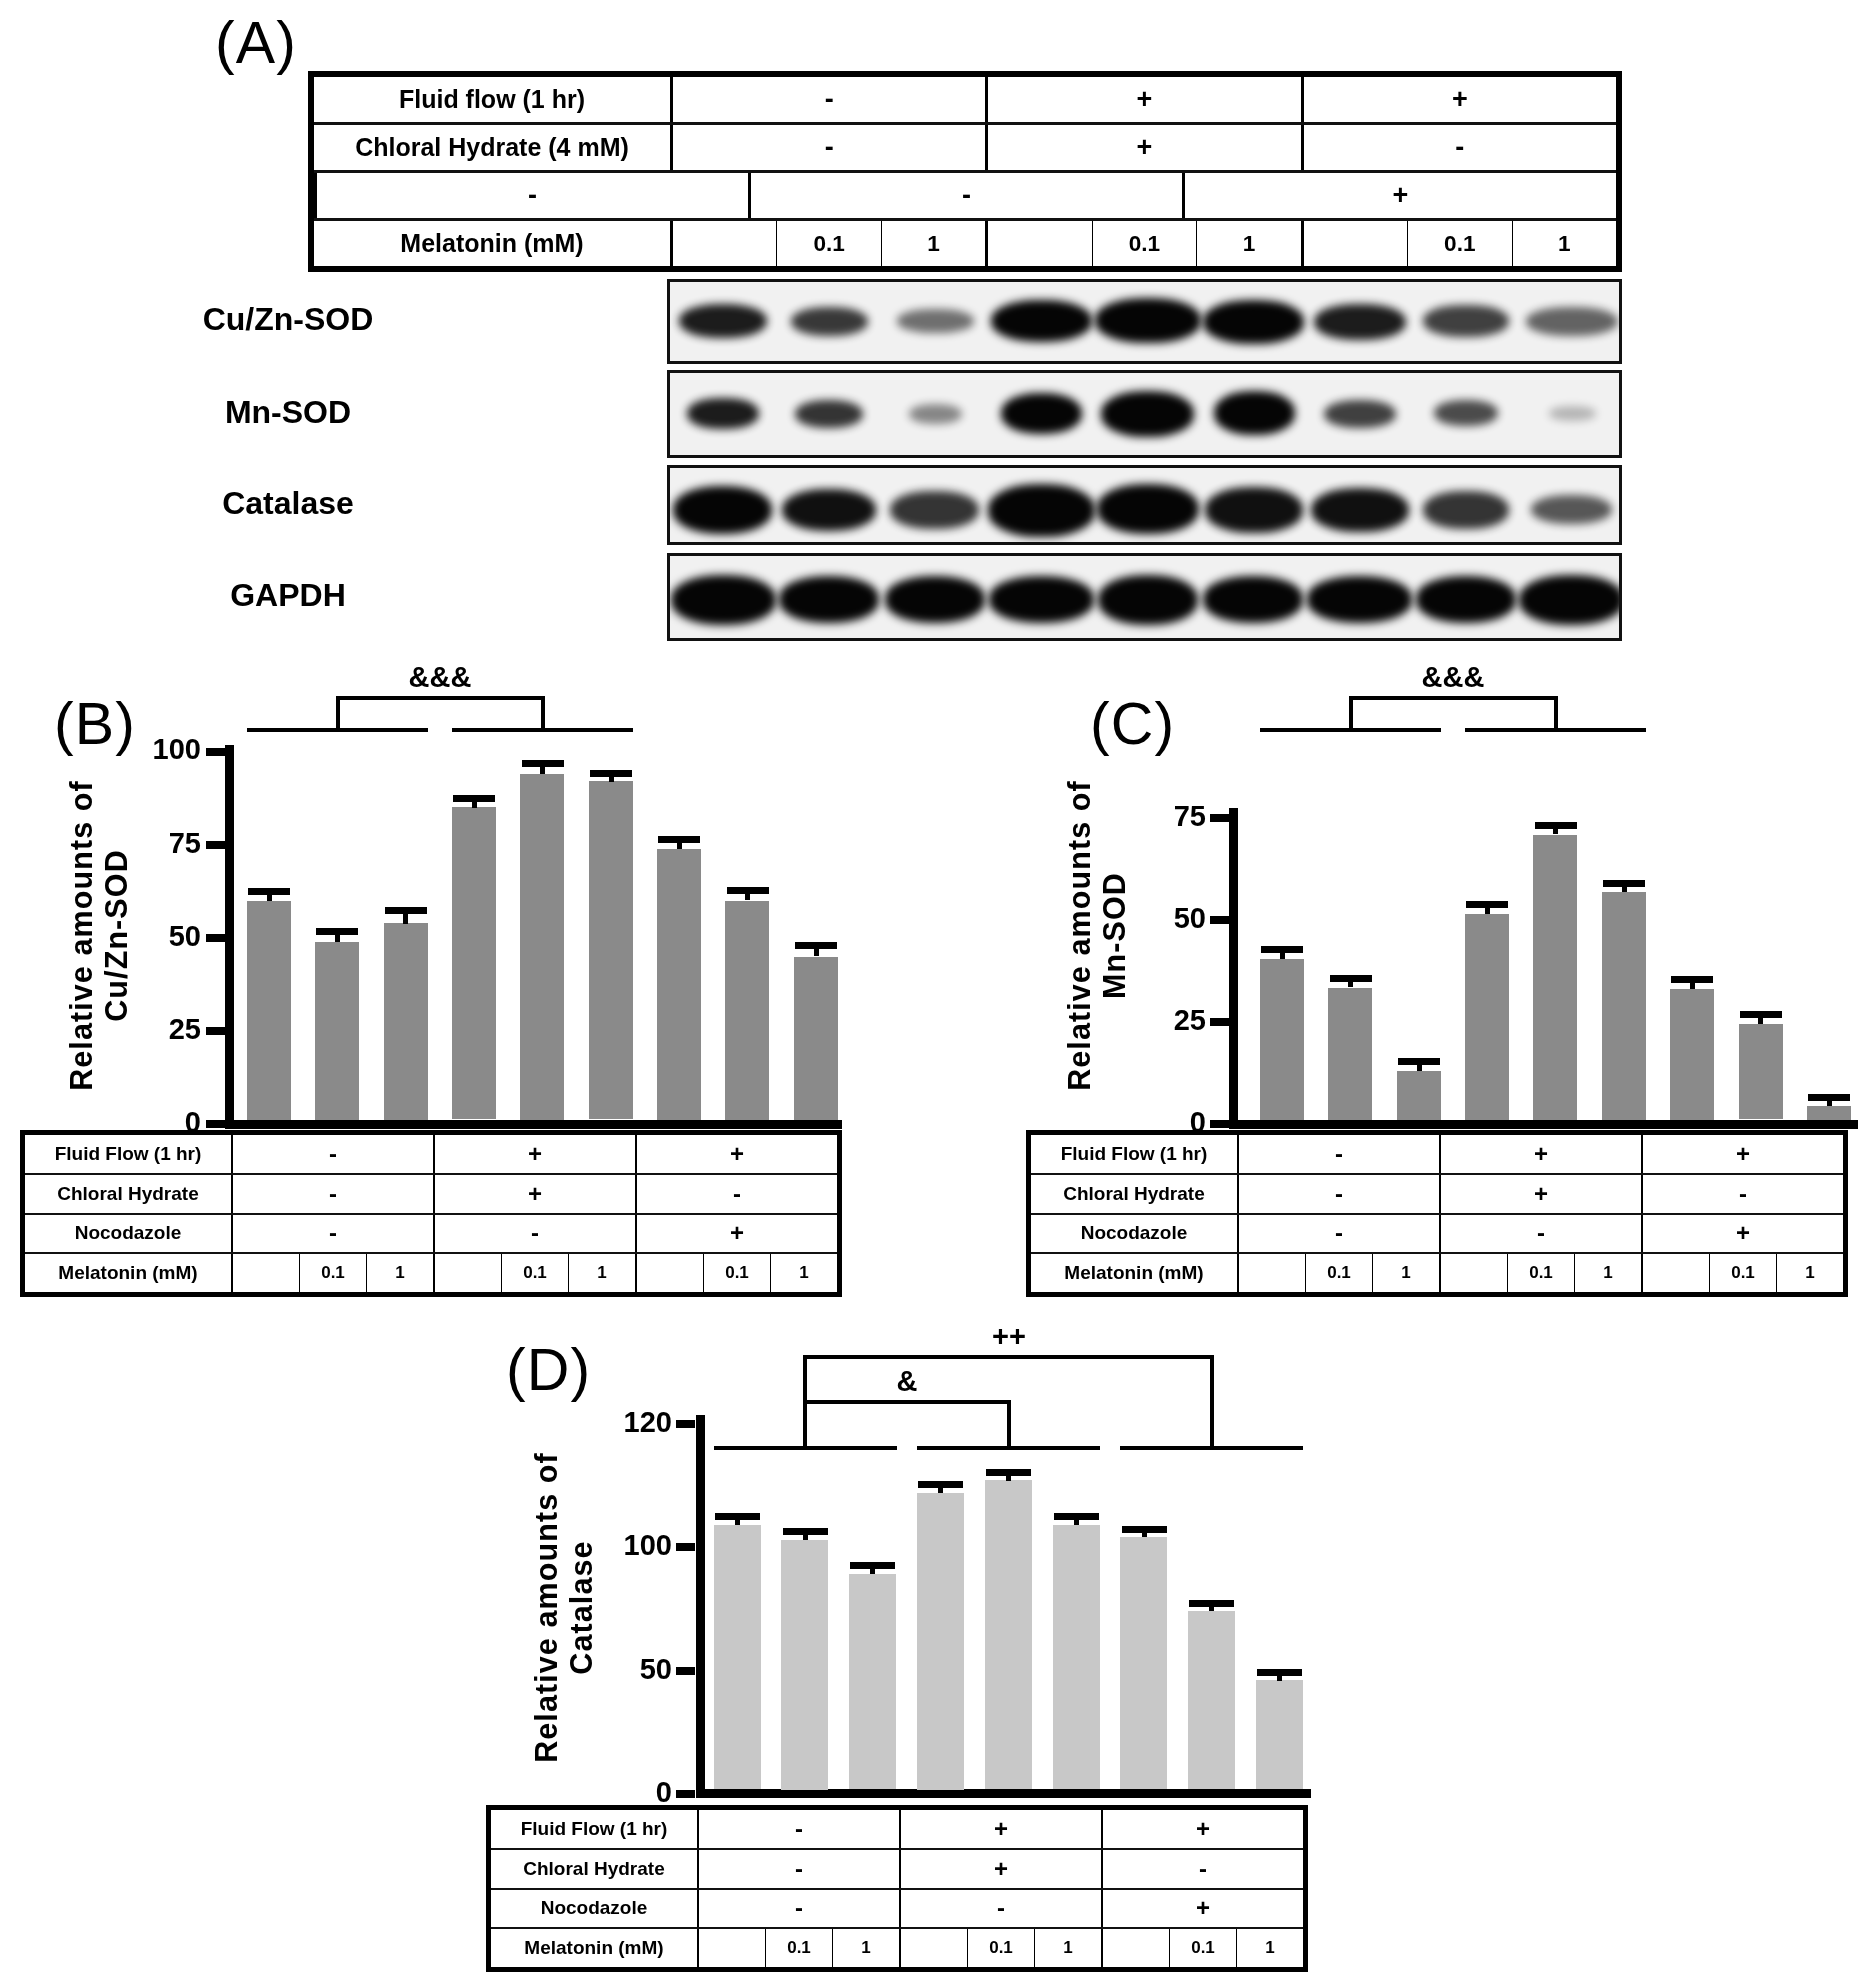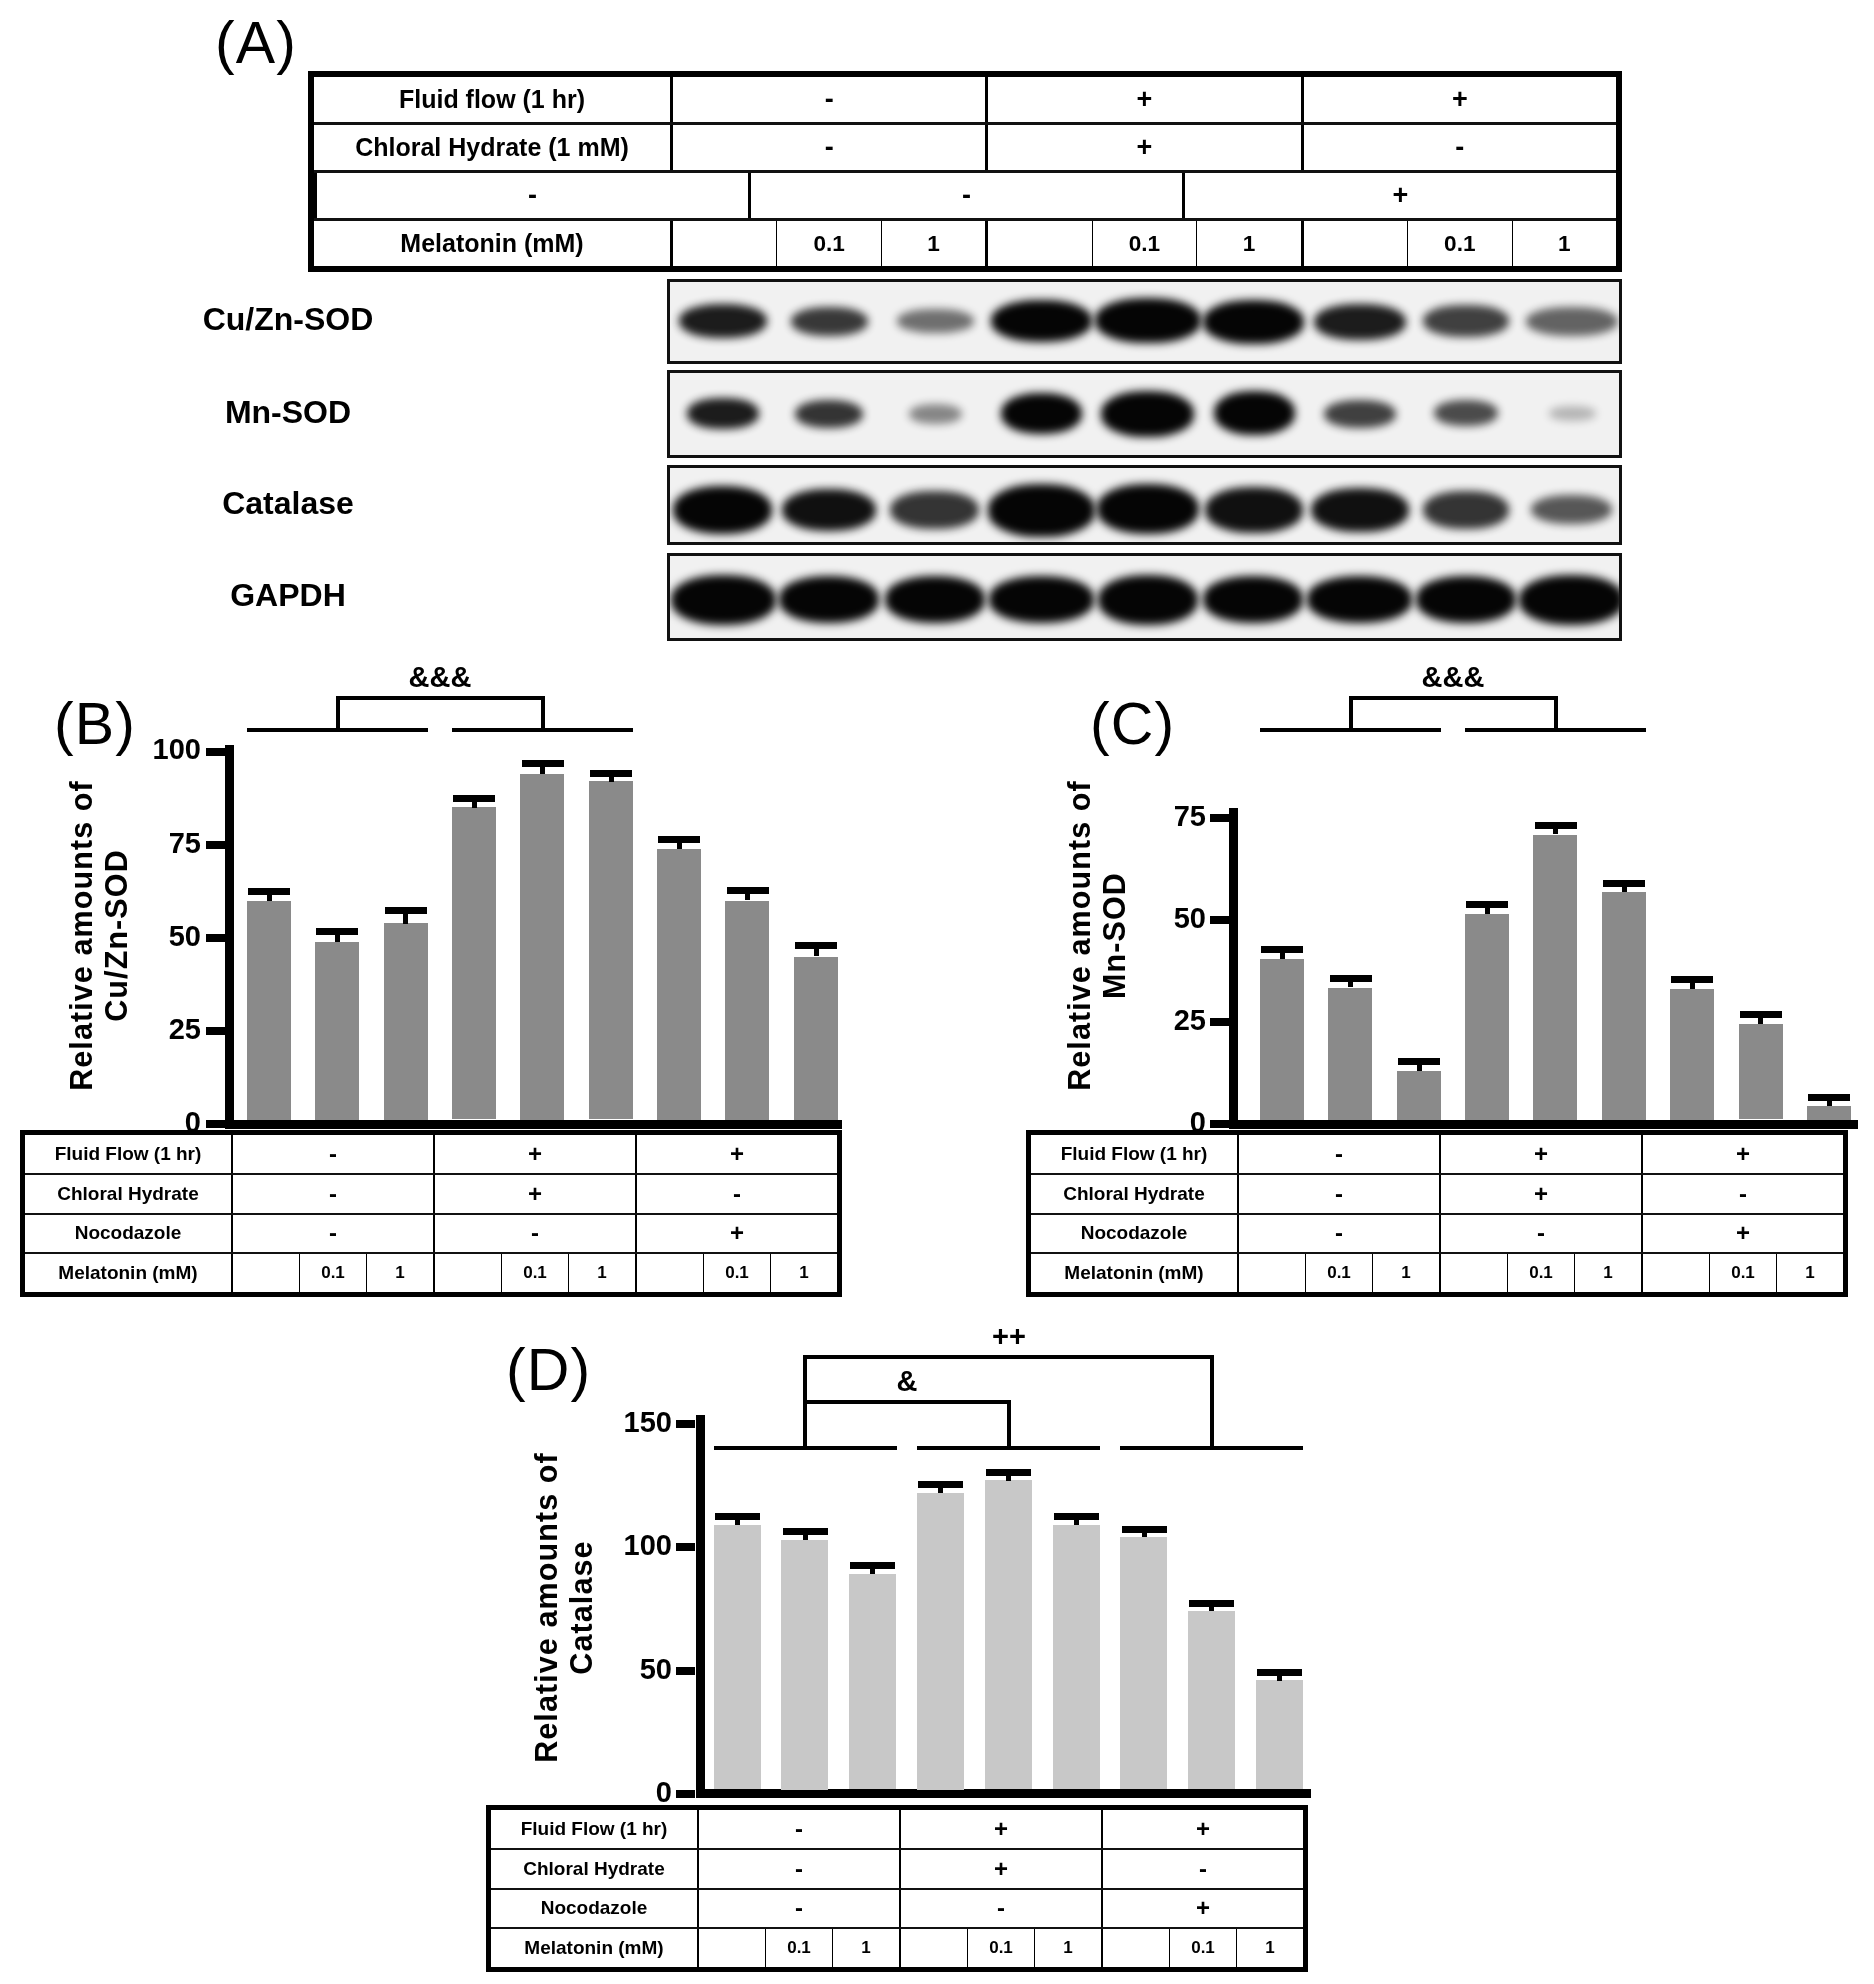--- a/index.html
+++ b/index.html
@@ -40,21 +40,21 @@
             </div>
           </div>
           <div class="abs" style="position: relative; flex: 1 1 0%; display: flex; align-items: stretch; border-left: 3.4px solid rgb(0, 0, 0);">
             <div class="abs" style="position: relative; flex: 1 1 0%; display: flex; align-items: center; justify-content: center; font-weight: bold; font-size: 27px;">
               <span class="cellspan">+</span>
             </div>
           </div>
         </div>
         <div class="abs" style="position: relative; flex: 1 1 0%; display: flex; align-items: stretch; border-top: 3.4px solid rgb(17, 17, 17);">
           <div class="abs" style="position: relative; width: 356px; display: flex; align-items: center; justify-content: center; font-weight: bold; font-size: 25px;">
-            <span class="cellspan">Chloral Hydrate  (1 mM)</span>
+            <span class="cellspan">Chloral Hydrate  (4 mM)</span>
           </div>
           <div class="abs" style="position: relative; flex: 1 1 0%; display: flex; align-items: stretch; border-left: 3.4px solid rgb(0, 0, 0);">
             <div class="abs" style="position: relative; flex: 1 1 0%; display: flex; align-items: center; justify-content: center; font-weight: bold; font-size: 27px;">
               <span class="cellspan">-</span>
             </div>
           </div>
           <div class="abs" style="position: relative; flex: 1 1 0%; display: flex; align-items: stretch; border-left: 3.4px solid rgb(0, 0, 0);">
             <div class="abs" style="position: relative; flex: 1 1 0%; display: flex; align-items: center; justify-content: center; font-weight: bold; font-size: 27px;">
               <span class="cellspan">+</span>
             </div>
@@ -511,21 +511,21 @@
         <div class="abs" style="left: 676px; top: 1667px; width: 19px; height: 8px; background: rgb(0, 0, 0);"></div>
         <div class="abs tick-label" style="left: 577px; top: 1653px; width: 95px;">
           <span class="cellspan" style="text-align: right;">50</span>
         </div>
         <div class="abs" style="left: 676px; top: 1543px; width: 19px; height: 8px; background: rgb(0, 0, 0);"></div>
         <div class="abs tick-label" style="left: 577px; top: 1529px; width: 95px;">
           <span class="cellspan" style="text-align: right;">100</span>
         </div>
         <div class="abs" style="left: 676px; top: 1420px; width: 19px; height: 8px; background: rgb(0, 0, 0);"></div>
         <div class="abs tick-label" style="left: 577px; top: 1406px; width: 95px;">
-          <span class="cellspan" style="text-align: right;">150</span>
+          <span class="cellspan" style="text-align: right;">120</span>
         </div>
         <div class="abs ylab" style="left: 370px; top: 1568px; width: 396px; height: 79px;">
           <span class="cellspan">Relative amounts of</span>
           <span class="cellspan">Catalase</span>
         </div>
         <div class="abs" title="D lane 1" style="left: 714px; top: 1525px; width: 47px; height: 264px; background: rgb(200, 200, 200);"></div>
         <div class="abs" style="left: 735px; top: 1520px; width: 4.5px; height: 5.1px; background: rgb(0, 0, 0);"></div>
         <div class="abs" style="left: 715px; top: 1513px; width: 45px; height: 7.3px; background: rgb(0, 0, 0);"></div>
         <div class="abs" title="D lane 2" style="left: 781px; top: 1540px; width: 47px; height: 250px; background: rgb(200, 200, 200);"></div>
         <div class="abs" style="left: 803px; top: 1535px; width: 4.5px; height: 5.1px; background: rgb(0, 0, 0);"></div>

